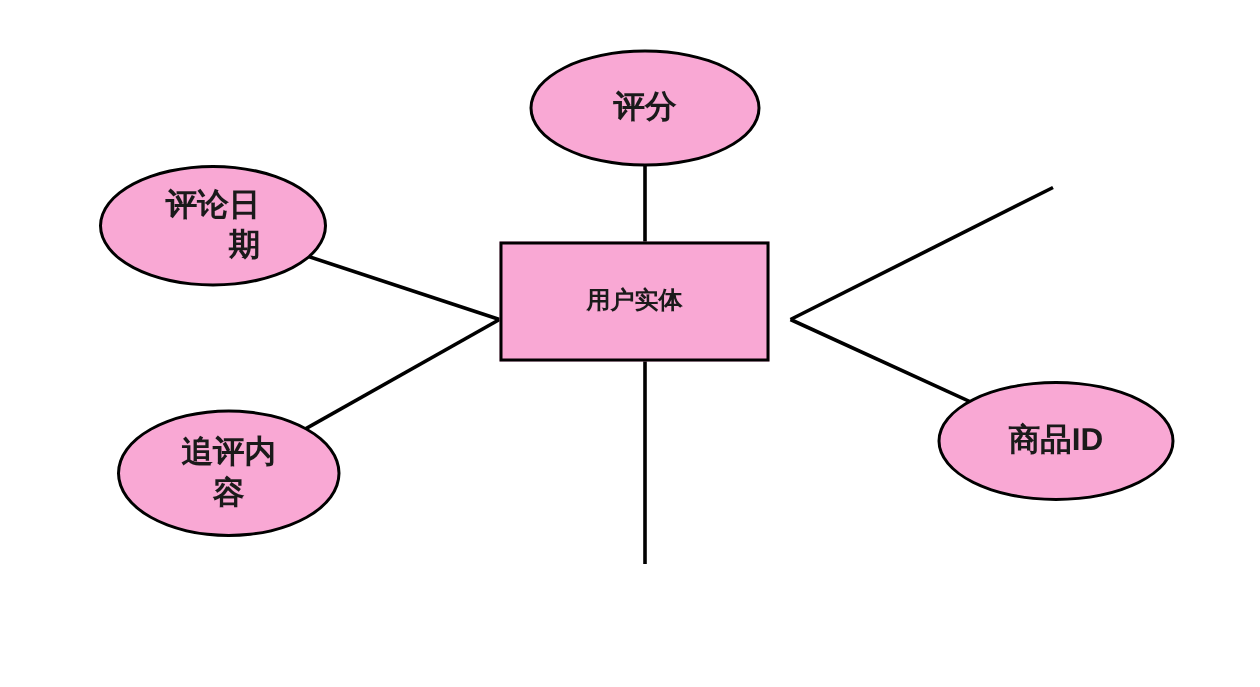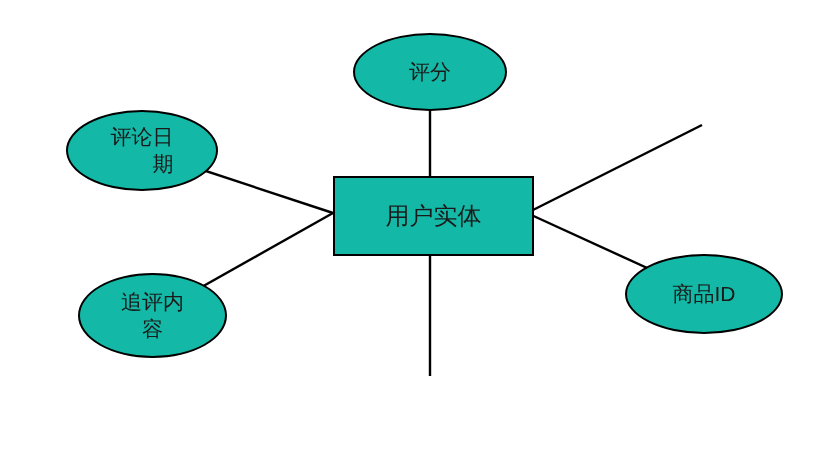--- a/index.html
+++ b/index.html
@@ -26,34 +26,35 @@
     stroke: #000000;
     stroke-width: 2.4;
   }
   .node {
     position: absolute;
     z-index: 2;
     display: flex;
     align-items: center;
     justify-content: center;
     text-align: center;
-    background: #14b8a6;
+    background: #f9a8d4;
     border: 2.5px solid #000000;
     box-sizing: border-box;
+    font-weight: bold;
   }
   .node span {
     white-space: pre-line;
     line-height: 1.25;
   }
   .entity-rect {
     left: 333px;
-    top: 176px;
-    width: 201px;
+    top: 161px;
+    width: 180px;
     height: 80px;
-    font-size: 24px;
+    font-size: 16px;
   }
   .ellipse {
     border-radius: 50%;
     font-size: 21px;
   }
   .attr-rating       { left: 353px; top:  33px; width: 154px; height: 78px; }
   .attr-review-date  { left:  66px; top: 110px; width: 152px; height: 81px; text-align: right; }
   .attr-followup     { left:  78px; top: 273px; width: 149px; height: 85px; }
   .attr-review-id    { left: 623px; top:  83px; width: 157px; height: 84px; }
   .attr-product-id   { left: 625px; top: 254px; width: 158px; height: 80px; }

